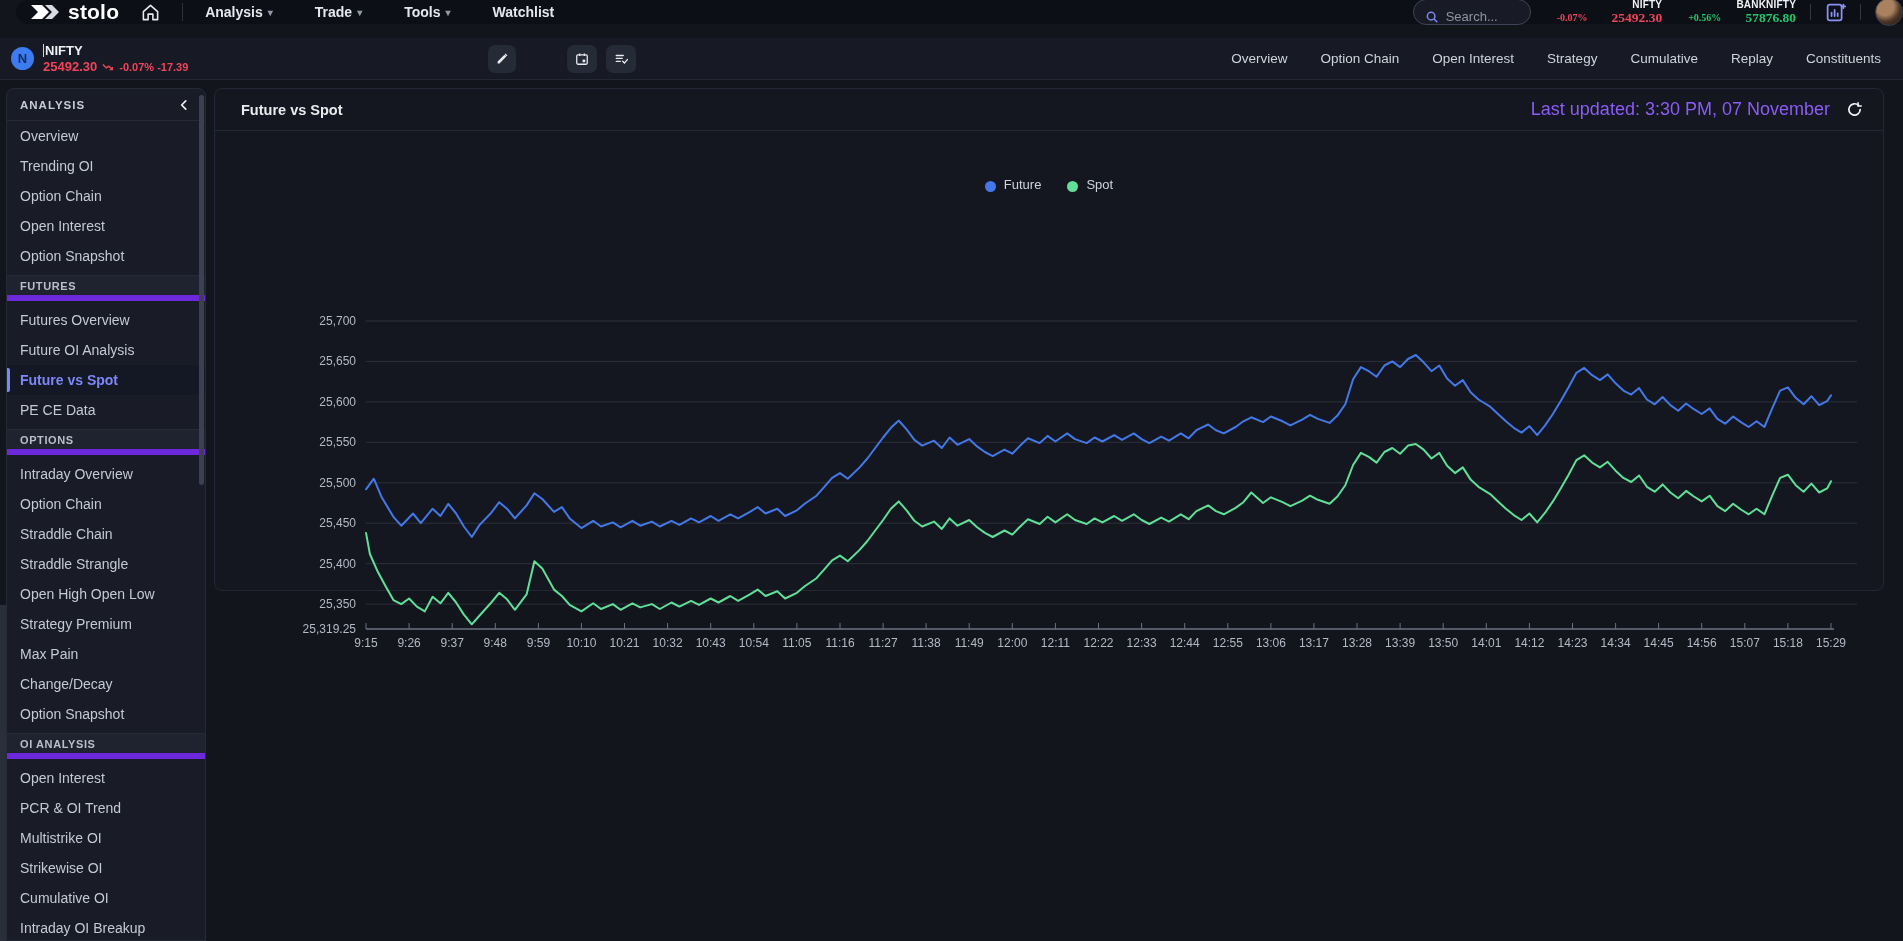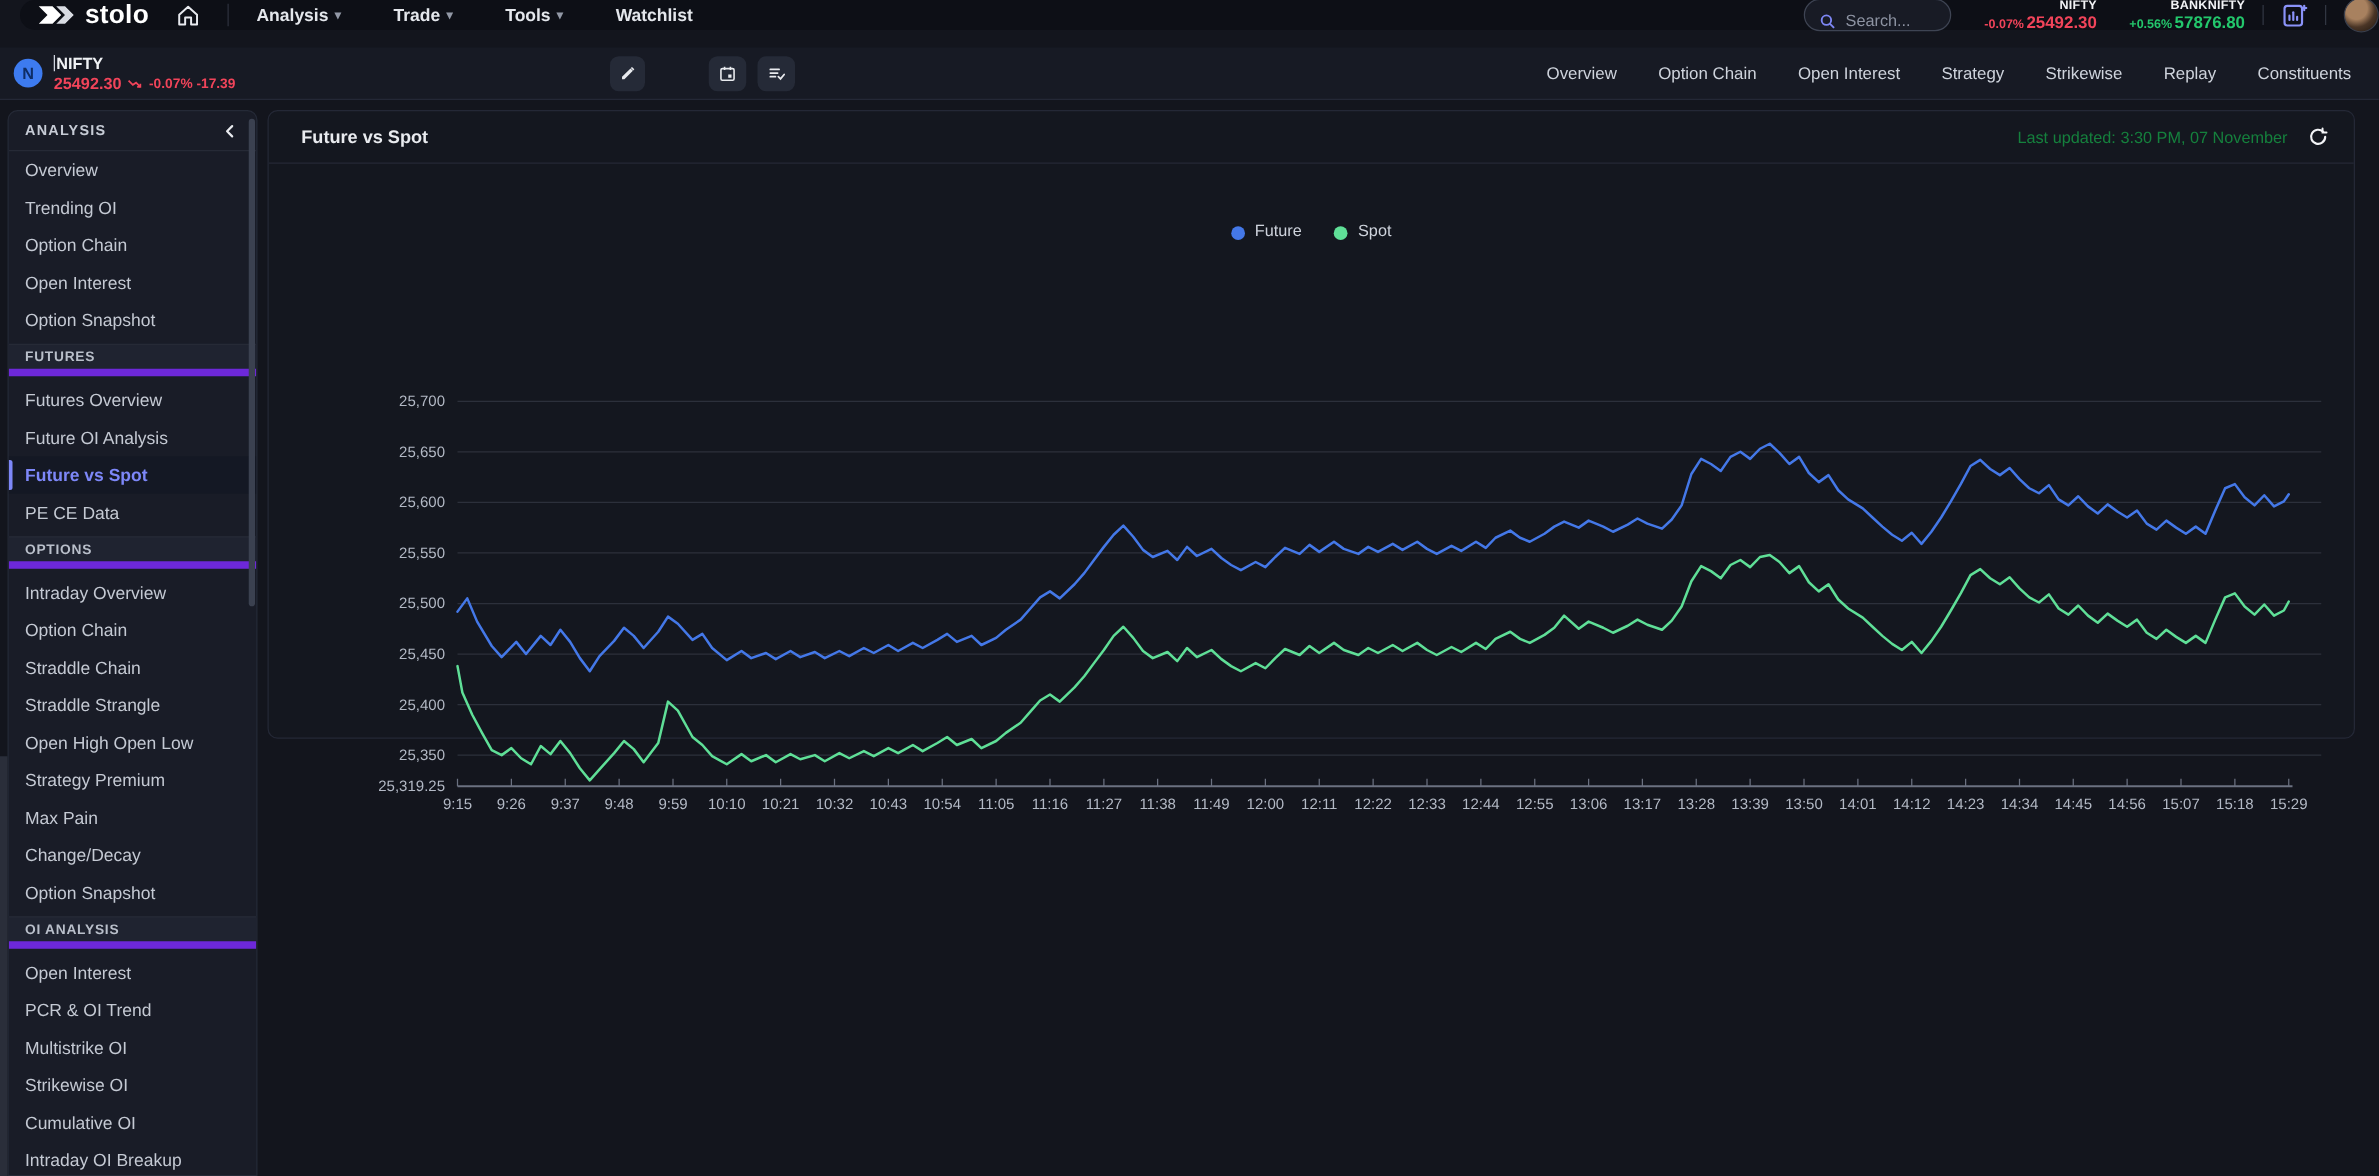--- a/index.html
+++ b/index.html
@@ -16,21 +16,21 @@
   .menu-item { display:flex; align-items:center; gap:5px; color:#e4e7ec; font-size:14px;
                font-weight:600; margin-right:42px; cursor:pointer; }
   .caret { color:#9298a6; font-size:10px; }
   .topbar-right { margin-left:auto; display:flex; align-items:center; margin-right:16px; }
   .search-pill { display:flex; align-items:flex-end; gap:7px; width:118px; height:26px;
                  border:1px solid #3e4453; border-radius:13px; background:#181b25;
                  padding:0 11px; }
   .search-pill span { color:#8d93a2; font-size:13px; }
   .tkr { display:flex; flex-direction:column; align-items:flex-end; margin-left:26px; }
   .tkr-label { color:#f2f3f6; font-size:10px; font-weight:700; letter-spacing:.2px; }
-  .tkr-row { display:flex; align-items:flex-end; gap:2px; }
+  .tkr-row { display:flex; align-items:center; gap:24px;font-family:Liberation Serif, serif; }
   .tkr-chg { font-size:10px; font-weight:600; }
   .tkr-val { font-size:13.5px; font-weight:700; }
   .icon-sep { width:1px; height:16px; background:#31364255; background:#313642; margin:0 14px; }
   .avatar { width:28px; height:28px; border-radius:50%;
             background:radial-gradient(circle at 35% 30%, #a8815f 0 35%, #4a3526 60%, #1d150e 100%);
             border:1px solid #3a3f4c; }
 
   
   .subbar { position:absolute; left:0; top:38px; width:1903px; height:42px; background:#171a24;
             border-bottom:1px solid #242836; display:flex; align-items:center; }
@@ -70,21 +70,21 @@
               border-radius:3px; }
   .page-scroll-strip { position:absolute; left:0; top:605px; width:6px; height:336px; background:#2a2e3a; }
 
   
   .card { position:absolute; left:214px; top:88px; width:1670px; height:503px; background:#14171f;
           border:1px solid #242836; border-radius:8px; }
   .card-head { height:42px; display:flex; align-items:center; justify-content:space-between;
                padding:0 20px 0 26px; border-bottom:1px solid #242836; }
   .card-title { color:#e9ebef; font-size:14.5px; font-weight:700; }
   .card-head-right { display:flex; align-items:center; gap:16px; }
-  .last-updated { color:#15803d; font-size:13px; }
+  .last-updated { color:#8b5cf6; font-size:18px; }
   .refresh-btn { background:none; border:none; cursor:pointer; display:flex; align-items:center; }
   .legend { position:absolute; left:0; top:88px; width:100%; display:flex; justify-content:center;
             gap:26px; }
   .legend-item { display:flex; align-items:flex-end; gap:8px; }
   .legend-dot { width:11px; height:11px; border-radius:50%; }
   .legend-label { color:#ced3dc; font-size:13px; }
   #chart-svg { position:absolute; left:0; top:118px; }
   #chart-svg text.tick { fill:#b3b9c5; font-size:12px; font-family:"Liberation Sans",sans-serif; }
 </style>
 </head>
@@ -195,21 +195,21 @@
         <line x1="3" y1="11" x2="13" y2="11"></line>
         <line x1="3" y1="16" x2="10" y2="16"></line>
       <path d="M14 16 L17 19 L22 13"></path>
     </svg>
   </button>
   <div class="subtabs" id="subtabs">
       <span class="subtab">Overview</span>
       <span class="subtab">Option Chain</span>
       <span class="subtab">Open Interest</span>
       <span class="subtab">Strategy</span>
-      <span class="subtab">Strikewise</span>
+      <span class="subtab">Cumulative</span>
       <span class="subtab">Replay</span>
       <span class="subtab">Constituents</span>
     </div>
 </div>
 
 <div class="sidebar">
   <div class="sb-header">
     <span class="sb-header-label">ANALYSIS</span>
     <span class="sb-collapse">
       <svg width="14" height="14" viewBox="0 0 24 24" fill="none" stroke="#e8eaee" stroke-width="3" stroke-linecap="round" stroke-linejoin="round">

